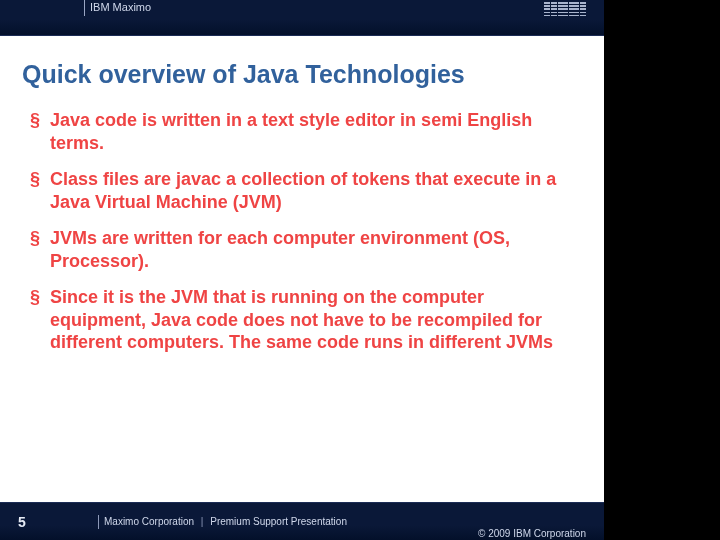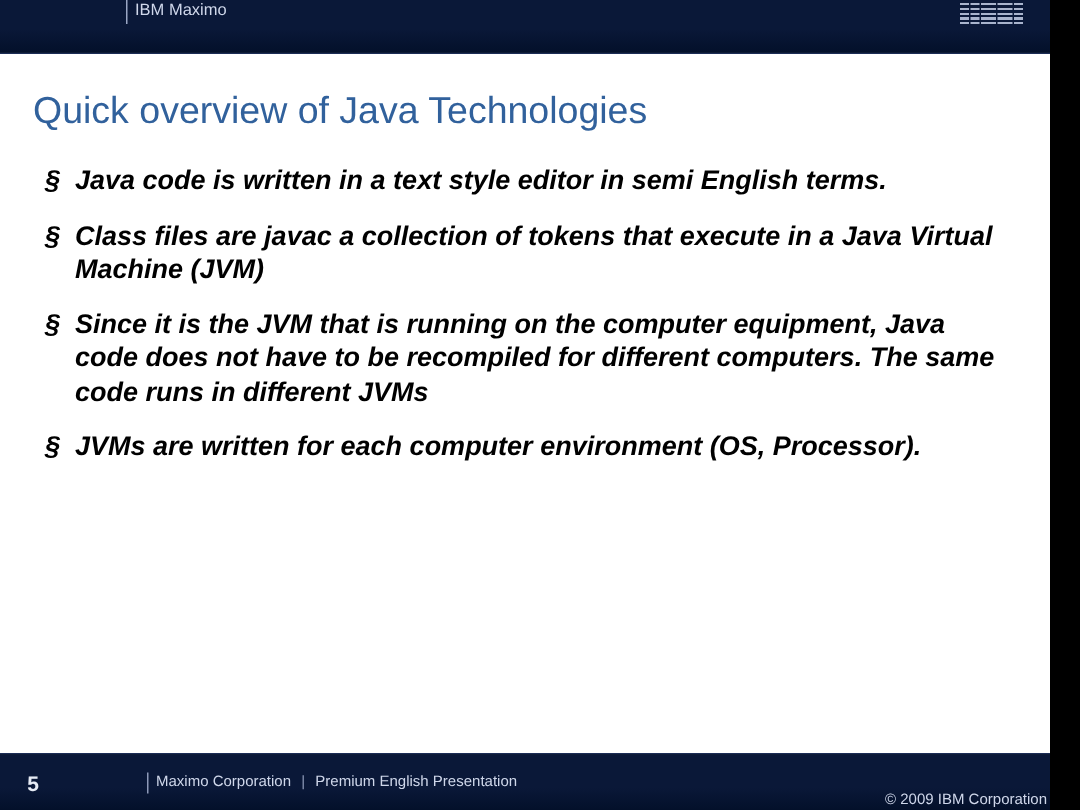--- a/index.html
+++ b/index.html
@@ -1,17 +1,17 @@
 <!DOCTYPE html>
 <html><head>
 <meta charset="utf-8">
 <style>
   * { margin: 0; padding: 0; box-sizing: border-box; }
   html, body { width: 720px; height: 540px; overflow: hidden; font-family: Arial, Helvetica, sans-serif; background: #000; }
-  .slide { width: 700px; height: 540px; background: #000; position: relative; color: #000; }
+  .slide { width: 604px; height: 540px; background: #000; position: relative; color: #000; }
   .topbar {
     height: 36px;
     background: linear-gradient(#0a1838 0%, #0a1838 55%, #03102a 100%);
     border-bottom: 1px solid #1b2c55;
     display: flex;
     align-items: flex-start;
     padding-left: 90px;
     position: relative;
   }
   .topbar .rule-left {
@@ -38,37 +38,36 @@
   }
   .ibm-logo .bar.m { width: 10px; }
   .content {
     background: #fff;
     height: 466px;
     padding: 18px 22px 0 22px;
   }
   .title {
     color: #31619c;
     font-size: 25px;
-    font-weight: 400;
+    font-weight: 700;
     margin-top: 6px;
     margin-bottom: 20px;
   }
   ul.bullets {
     list-style: none;
     padding-left: 28px;
   }
   ul.bullets li {
     position: relative;
     font-size: 18px;
     font-weight: 700;
     line-height: 1.25;
-    color: #000000;
+    color: #ef4444;
     margin-bottom: 14px;
     padding-right: 8px;
-    font-style: italic;
   }
   ul.bullets li::before {
     content: "§";
     position: absolute;
     left: -20px;
     top: 0;
     font-weight: 700;
     font-size: 18px;
   }
   .footer {
@@ -95,21 +94,21 @@
     position: relative;
   }
   .footer .crumbs .vrule2 {
     position: absolute; left: 54px; top: -1px; width: 1px; height: 14px; background: #8d99b8;
   }
   .footer .crumbs .sep {
     color: #8d99b8;
     padding: 0 4px;
   }
   .footer .copy {
-    padding-right: 2px;
+    padding-right: 18px;
     color: #cfd7ea;
     margin-top: 24px;
   }
 </style>
 </head>
 <body>
 
 <div class="slide">
 
   <div class="topbar">
@@ -122,29 +121,29 @@
       <div class="bar m"></div>
       <div class="bar"></div>
     </div>
   </div>
 
   <div class="content">
     <h1 class="title">Quick overview of Java Technologies</h1>
     <ul class="bullets">
       <li>Java code is written in a text style editor in semi English terms.</li>
       <li>Class files are javac a collection of tokens that execute in a Java Virtual Machine (JVM)</li>
+      <li>JVMs are written for each computer environment (OS, Processor).</li>
       <li>Since it is the JVM that is running on the computer equipment, Java code does not have to be recompiled for different computers.  The same code runs in different JVMs</li>
-      <li>JVMs are written for each computer environment (OS, Processor).</li>
     </ul>
   </div>
 
   <div class="footer">
     <div class="pagenum">5</div>
     <div class="crumbs">
       <div class="vrule2"></div>
       <span>Maximo Corporation</span>
       <span class="sep">|</span>
-      <span>Premium English Presentation</span>
+      <span>Premium Support Presentation</span>
     </div>
     <div class="copy">© 2009 IBM Corporation</div>
   </div>
 
 </div>
 
 </body></html>

